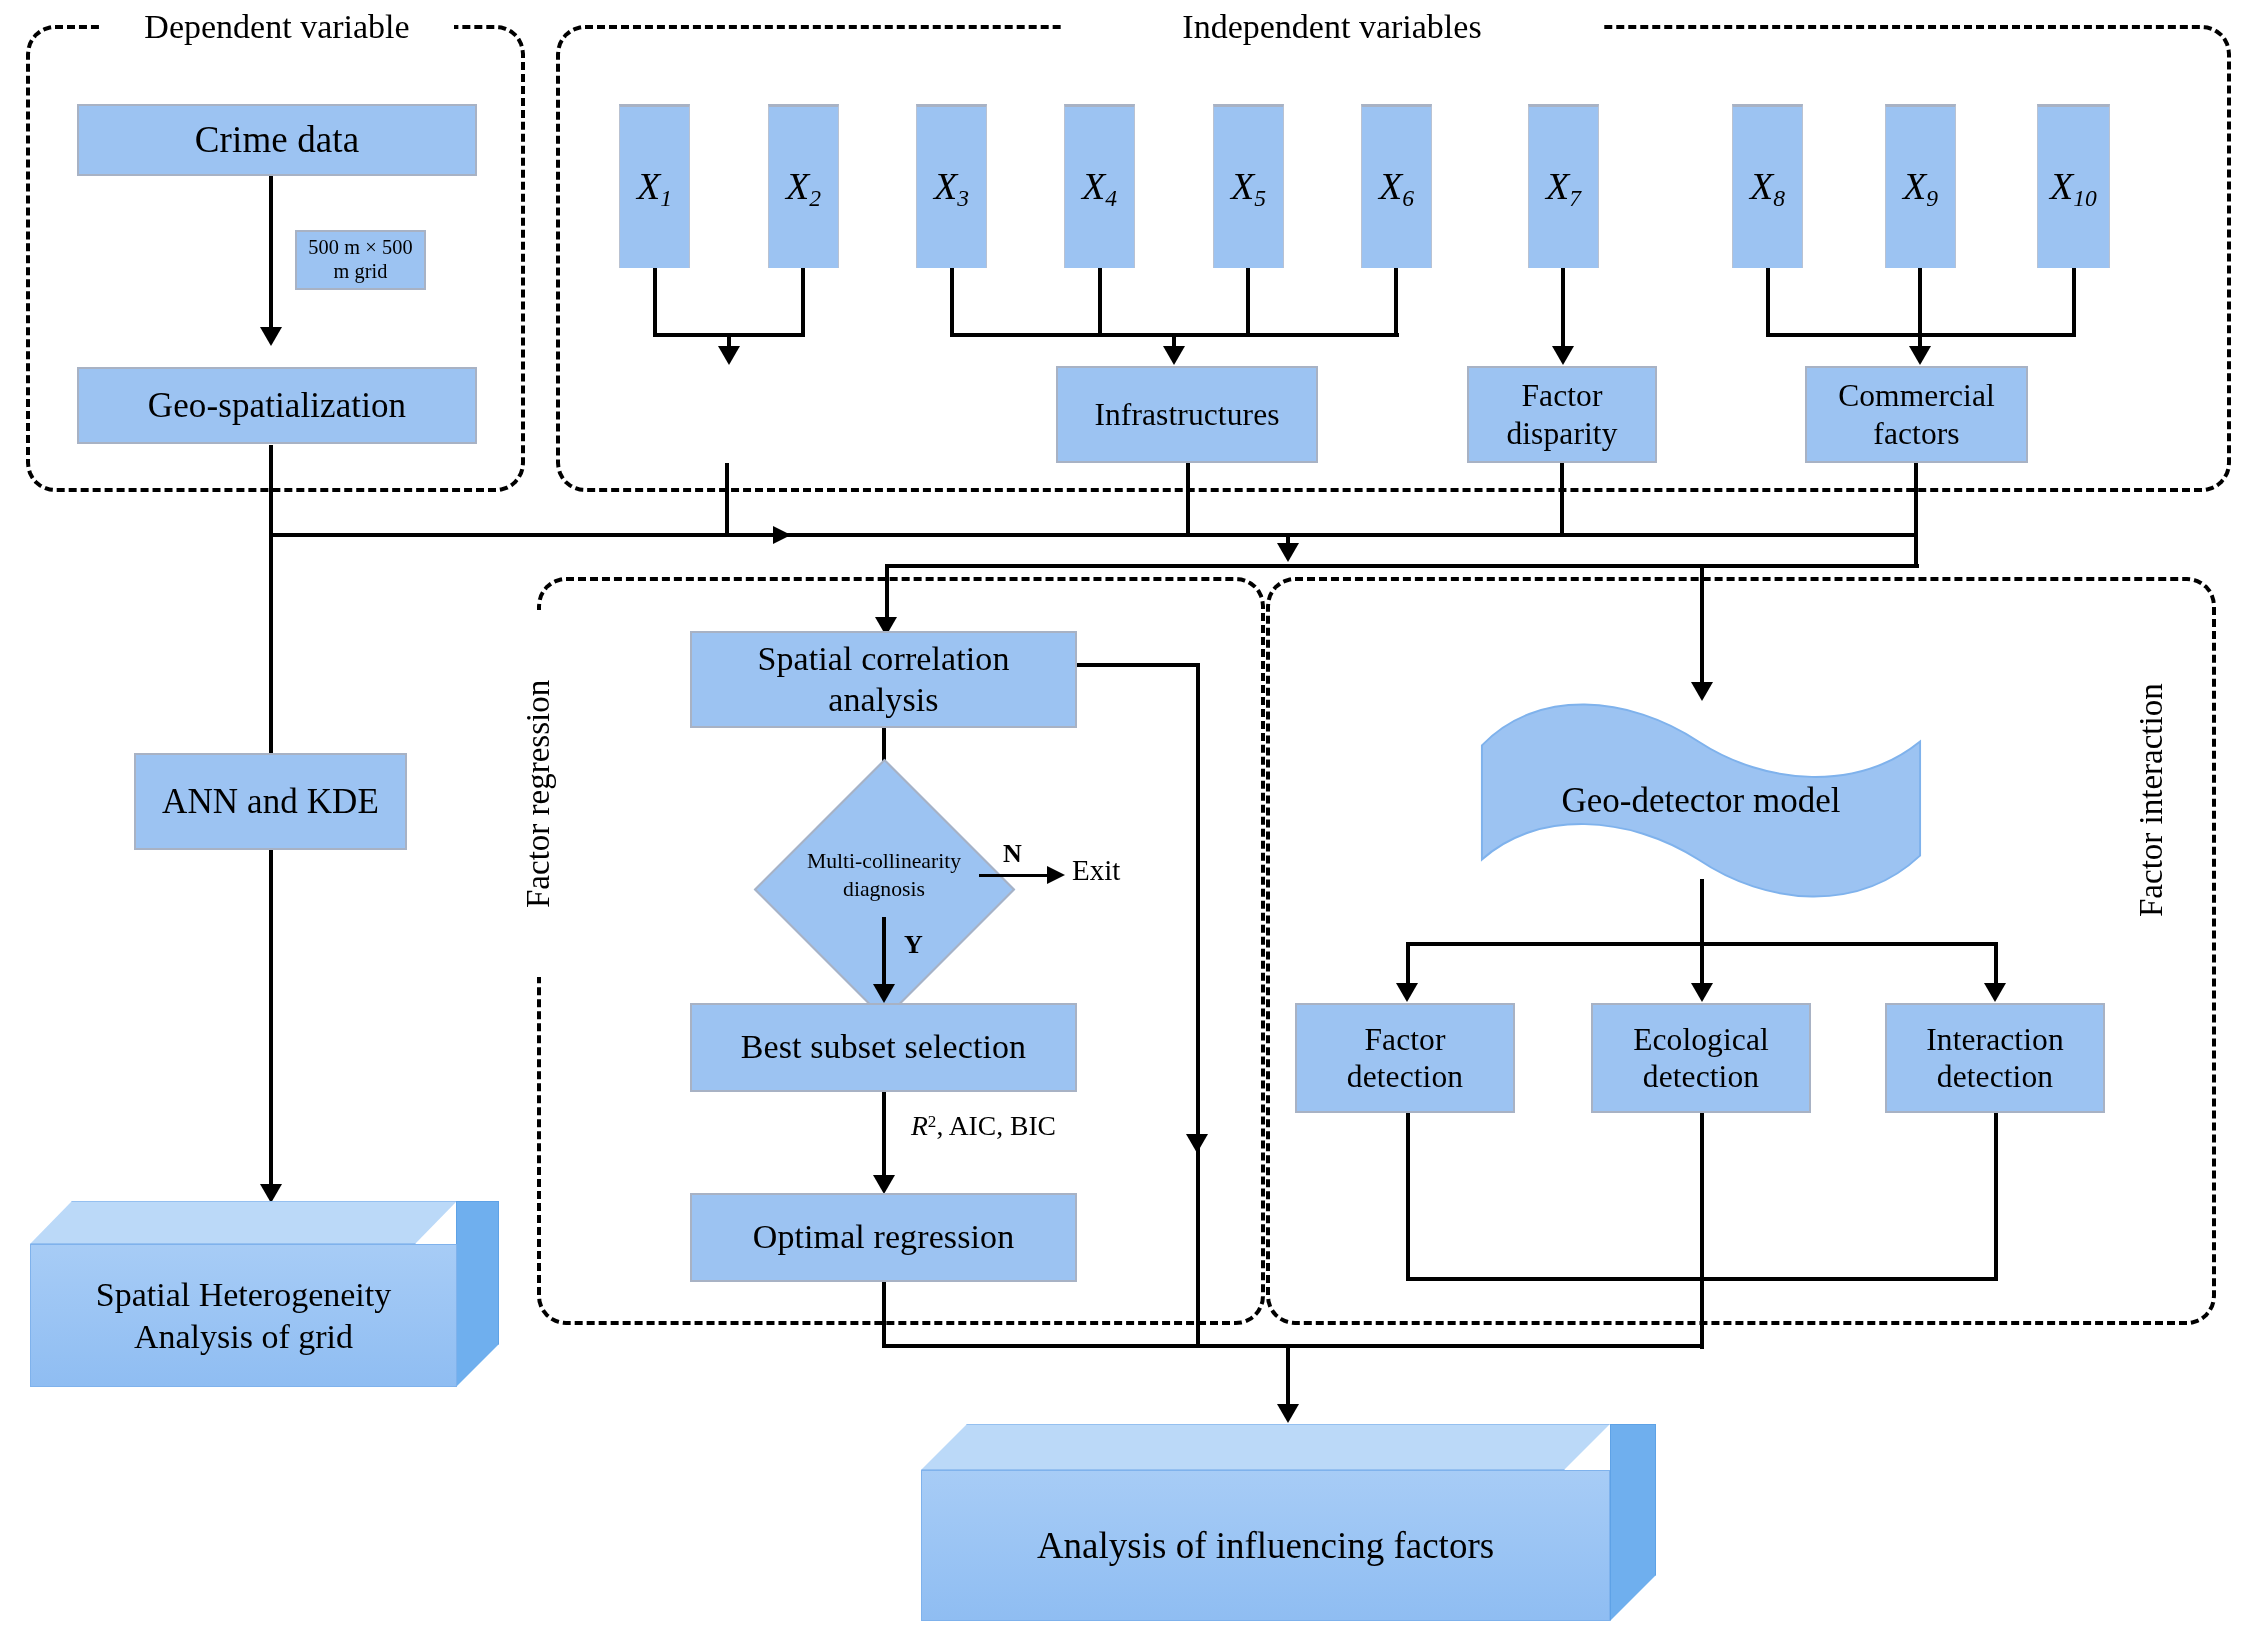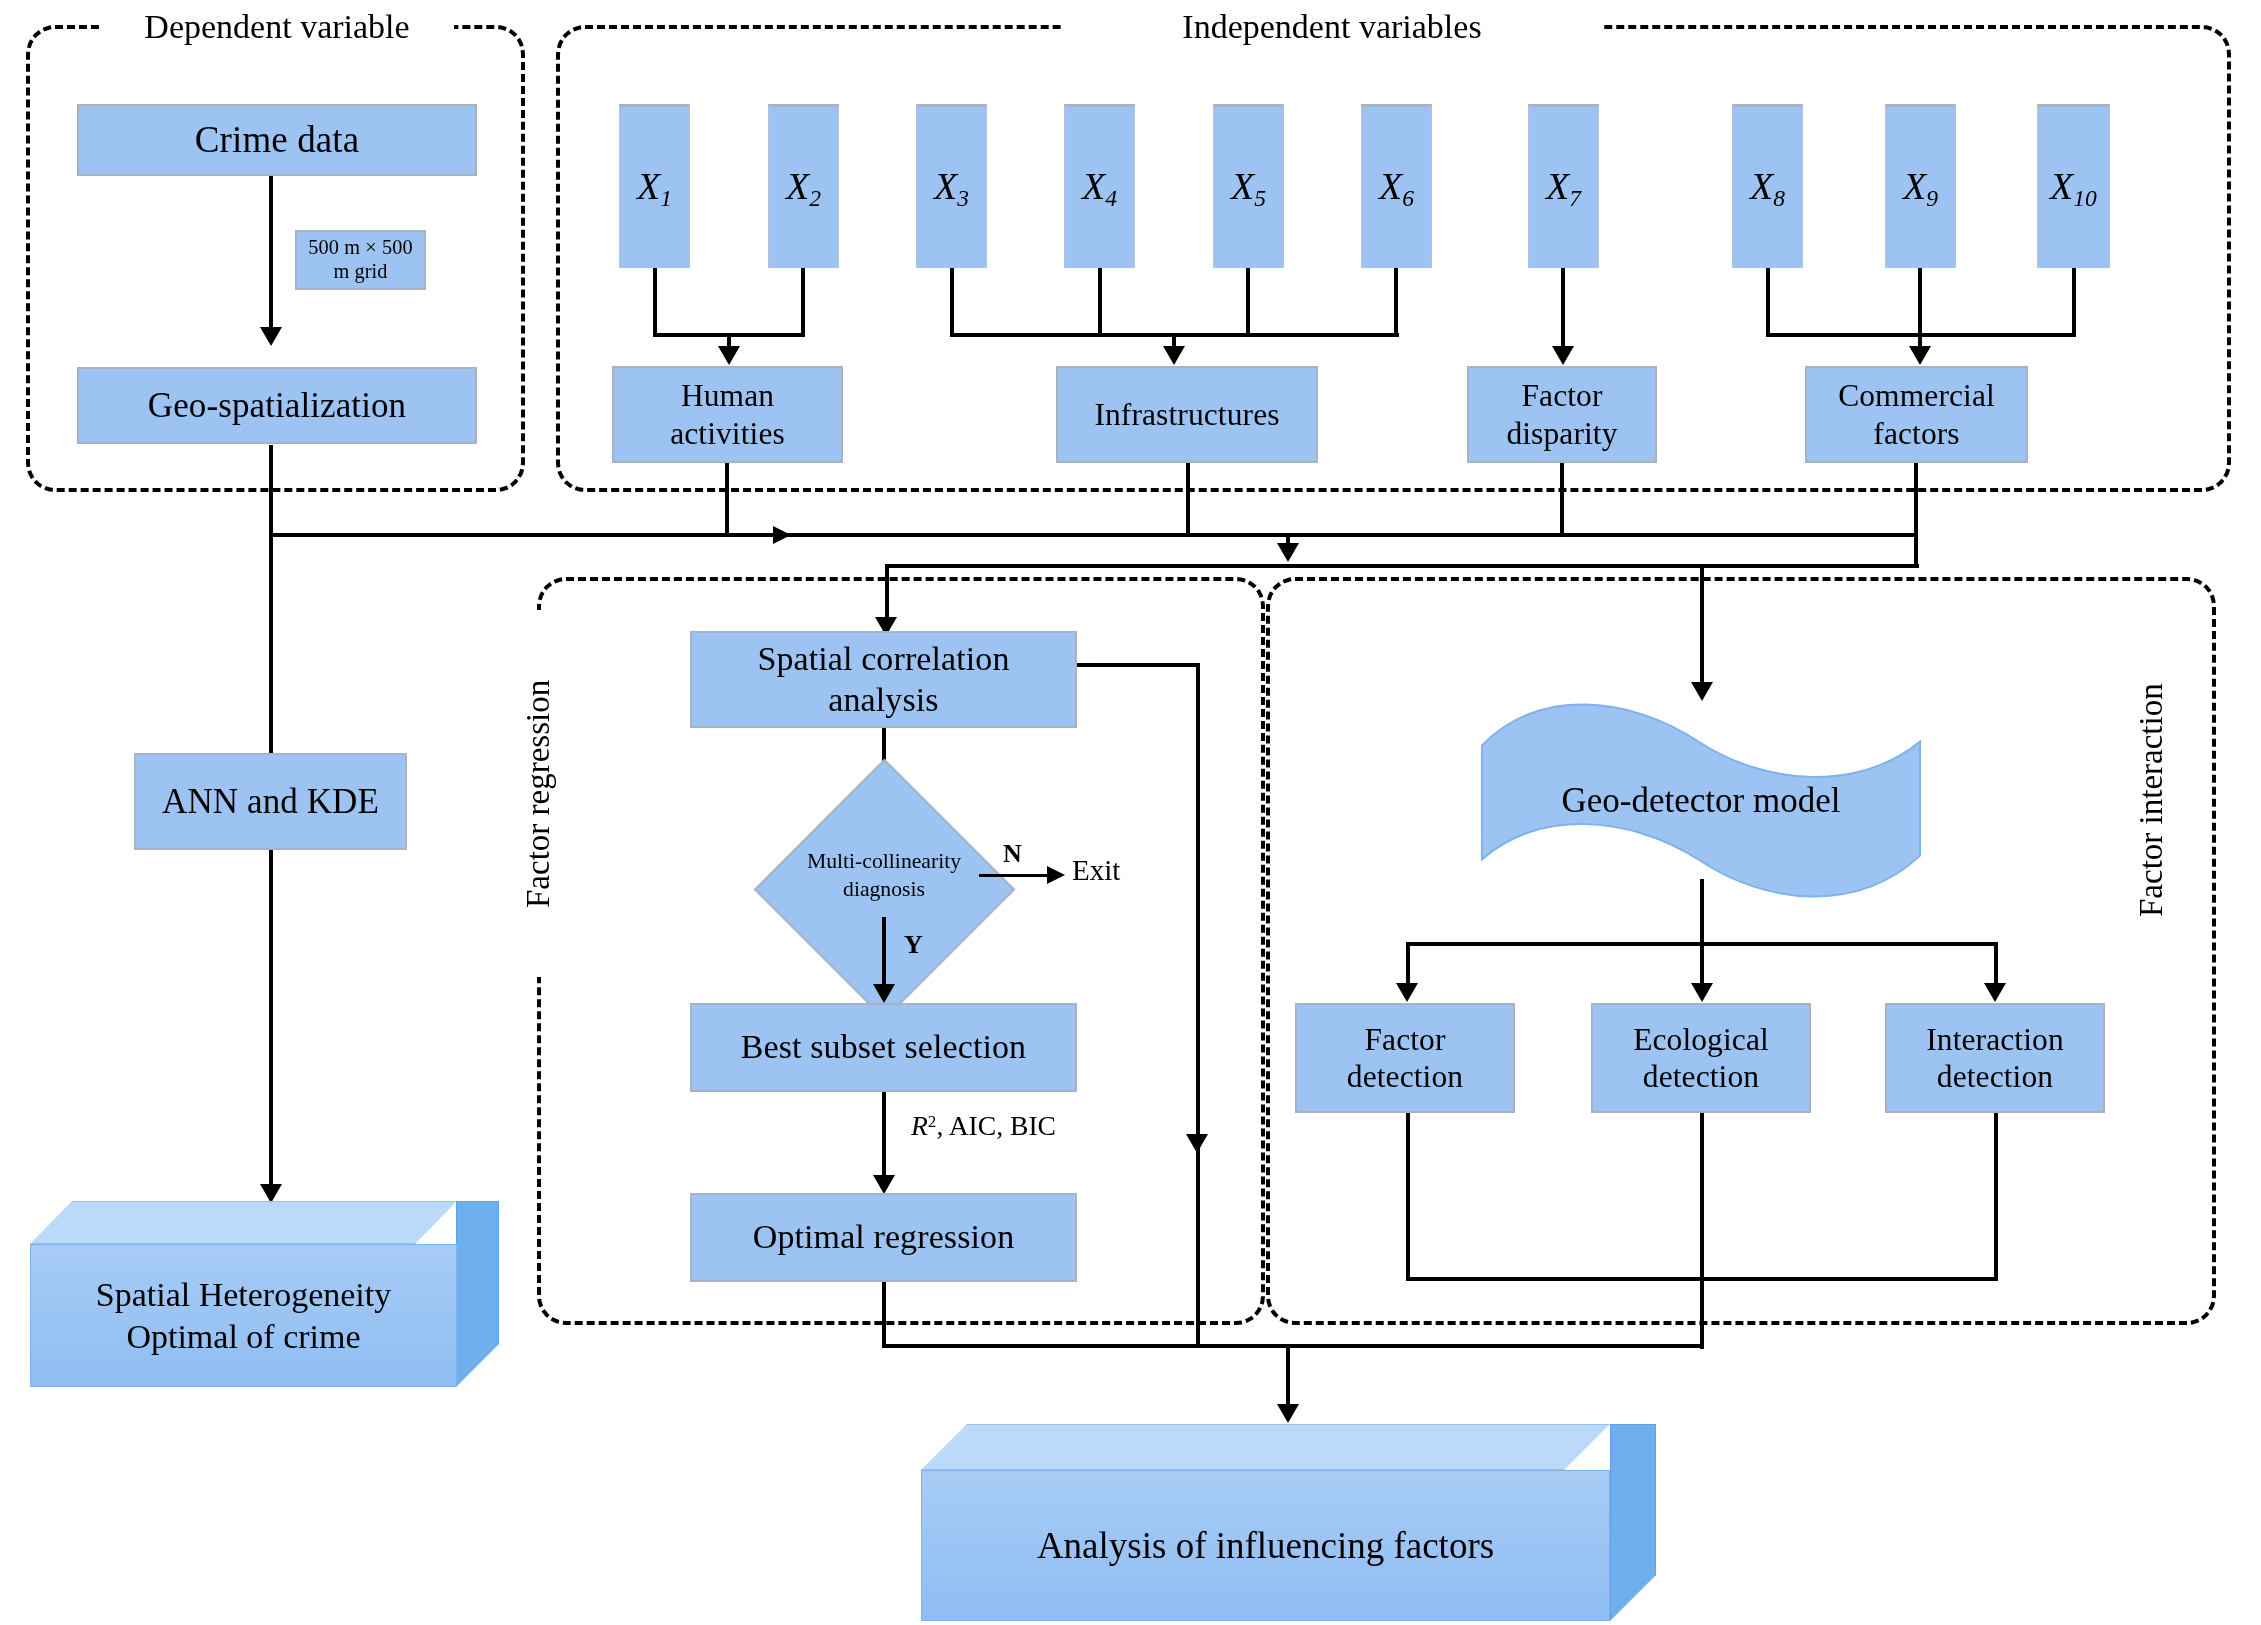--- a/index.html
+++ b/index.html
@@ -190,24 +190,20 @@
 
   <div class="vline" style="left:1561px;top:268px;height:84px;"></div>
   <div class="arrow-d" style="left:1552px;top:346px;"></div>
 
   <div class="vline" style="left:1766px;top:268px;height:69px;"></div>
   <div class="vline" style="left:1918px;top:268px;height:84px;"></div>
   <div class="vline" style="left:2072px;top:268px;height:69px;"></div>
   <div class="hline" style="left:1766px;top:333px;width:310px;"></div>
   <div class="arrow-d" style="left:1909px;top:346px;"></div>
 
-  <div class="box" style="left:612px;top:366px;width:231px;height:97px;font-size:31.5px;flex-direction:column;">
-    <span>Human</span>
-    <span>activities</span>
-  </div>
   <div class="box" style="left:1056px;top:366px;width:262px;height:97px;font-size:31.5px;">
     <span>Infrastructures</span>
   </div>
   <div class="box" style="left:1467px;top:366px;width:190px;height:97px;font-size:31.5px;flex-direction:column;">
     <span>Factor</span>
     <span>disparity</span>
   </div>
   <div class="box" style="left:1805px;top:366px;width:223px;height:97px;font-size:31.5px;flex-direction:column;justify-content:center;">
     <span>Commercial</span>
     <span>factors</span>
@@ -240,21 +236,21 @@
   <div class="box" style="left:134px;top:753px;width:273px;height:97px;font-size:35px;">ANN and KDE</div>
 
   <div class="vline" style="left:269px;top:850px;height:348px;"></div>
   <div class="arrow-d" style="left:260px;top:1184px;"></div>
 
   <div class="cube" style="left:30px;top:1201px;width:469px;height:186px;">
     <div class="topface" style="width:427px;height:43px;clip-path:polygon(42px 0,427px 0,385px 43px,0 43px);"></div>
     <div class="sideface" style="width:43px;height:186px;clip-path:polygon(0 0,43px 0,43px 143px,0 186px);"></div>
     <div class="front" style="width:427px;height:143px;font-size:34px;flex-direction:column;">
       <span>Spatial Heterogeneity</span>
-      <span>Optimal of crime</span>
+      <span>Analysis of grid</span>
     </div>
   </div>
 
   <div class="box" style="left:690px;top:631px;width:387px;height:97px;font-size:34px;flex-direction:column;">
     <span>Spatial correlation</span>
     <span>analysis</span>
   </div>
 
   <div class="vline" style="left:882px;top:728px;height:63px;"></div>
   <div class="arrow-d" style="left:873px;top:778px;"></div>

